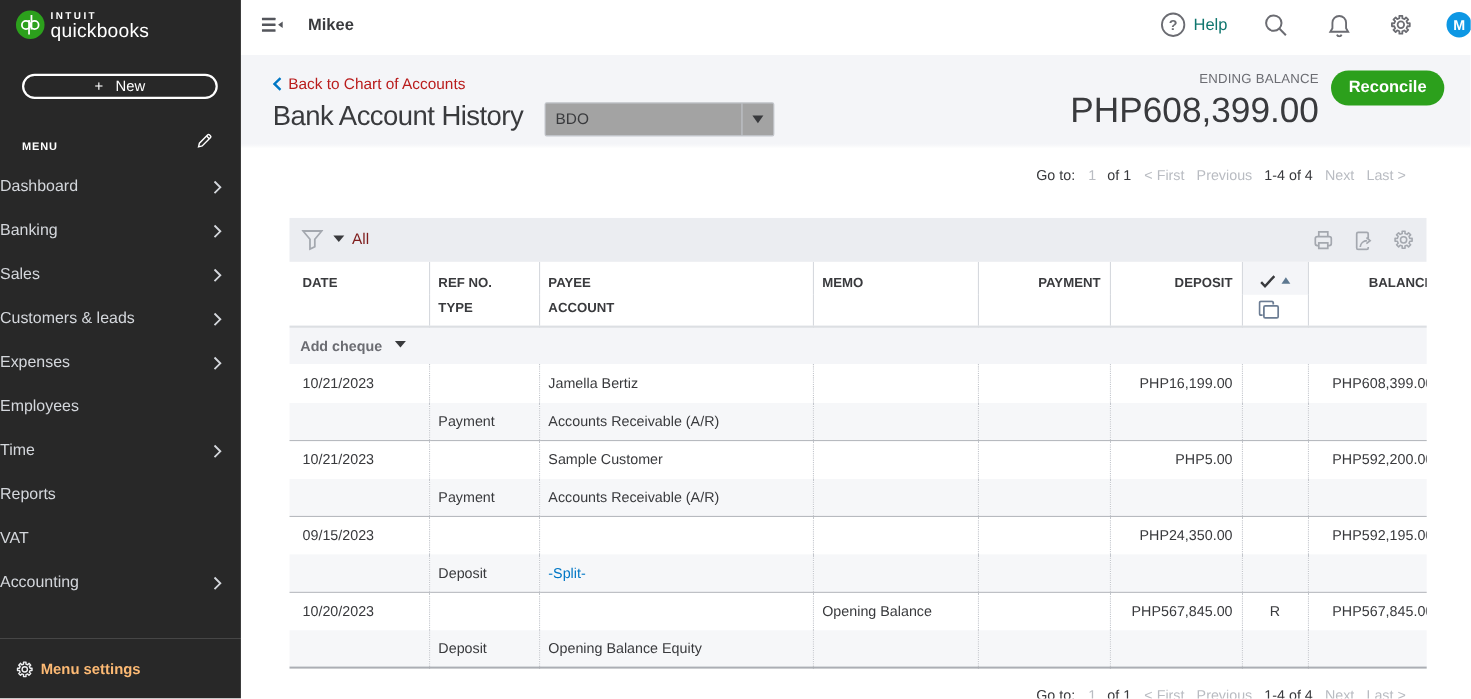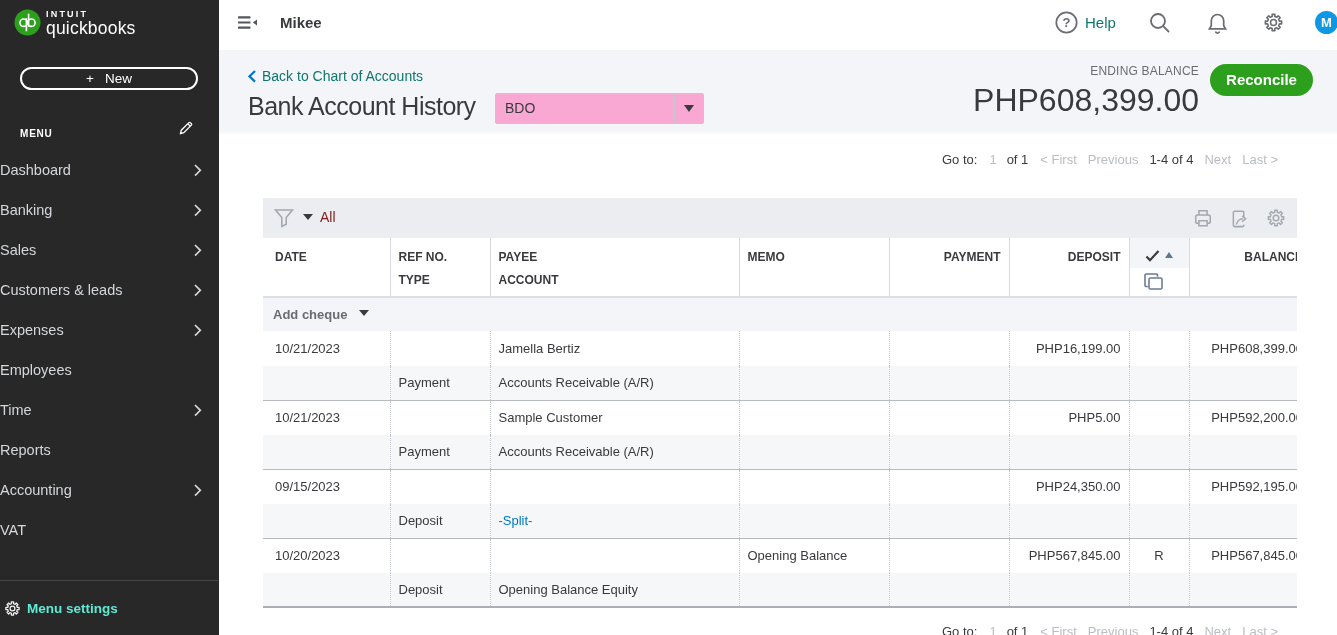--- a/index.html
+++ b/index.html
@@ -10,36 +10,36 @@
 .logotxt { margin-left:5px; color:#fff; }
 .logotxt .intuit { font-size:9px; font-weight:bold; letter-spacing:2.2px; line-height:9px; }
 .logotxt .qb { font-size:17.5px; letter-spacing:0.2px; line-height:15px; margin-top:2px; }
 .newbtn { position:absolute; left:20px; top:67px; width:178px; height:23px; border:2px solid #fff; border-radius:12px; color:#fff; font-size:13.5px; text-align:center; line-height:19px; }
 .menurow { position:absolute; left:20px; top:123px; width:187px; color:#fff; }
 .menurow .m { font-size:10px; font-weight:bold; letter-spacing:0.8px; }
 .menurow svg { position:absolute; right:13px; top:-3px; }
 .nav { position:absolute; left:0; top:150px; width:219px; }
 .nav .it { position:relative; height:40px; line-height:40px; color:#d4d7dc; font-size:14.5px; }
 .nav .it svg { position:absolute; right:17px; top:14px; }
-.msets { position:absolute; left:0; bottom:0; width:219px; height:55px; border-top:1px solid rgba(255,255,255,0.14); color:#5eead4; font-size:13.5px; font-weight:bold; display:flex; align-items:center; padding-left:4px; }
+.msets { position:absolute; left:0; bottom:0; width:219px; height:55px; border-top:1px solid rgba(255,255,255,0.14); color:#fdba74; font-size:13.5px; font-weight:bold; display:flex; align-items:center; padding-left:14px; }
 .msets svg { margin-right:6px; }
 .main { position:absolute; left:219px; top:0; width:1118px; height:635px; }
 .topbar { position:absolute; left:0; top:0; width:1118px; height:50px; background:#fff; }
 .hamb { position:absolute; left:19px; top:14px; }
 .mikee { position:absolute; left:61px; top:14px; font-size:15px; font-weight:bold; }
 .helpwrap { position:absolute; left:836px; top:11px; display:flex; align-items:center; }
 .helpwrap .htxt { font-size:15px; color:#0f766e; margin-left:7px; }
 .icon-s { position:absolute; top:12px; }
 .avatar { position:absolute; left:1096px; top:11px; width:23px; height:23px; border-radius:50%; background:#0d97e4; color:#fff; font-size:13px; font-weight:bold; text-align:center; line-height:23px; }
 .band { position:absolute; left:0; top:50px; width:1118px; height:81px; background:#f4f5f8; }
 .band:after { content:""; position:absolute; left:0; bottom:-4px; height:4px; width:100%; background:linear-gradient(#f4f5f8,#fff); }
-.backlink { position:absolute; left:29px; top:18px; color:#0f766e; font-size:14px; display:flex; align-items:center; }
+.backlink { position:absolute; left:29px; top:18px; color:#b91c1c; font-size:14px; display:flex; align-items:center; }
 .backlink svg { margin-right:6px; }
 .title { position:absolute; left:29px; top:42px; font-size:25px; letter-spacing:-0.5px; color:#393a3d; }
-.sel { position:absolute; left:276px; top:43px; width:209px; height:31px; background:#f9a8d4; border:1px solid #c4c7cd; border-radius:2px; }
+.sel { position:absolute; left:276px; top:43px; width:209px; height:31px; background:#a3a3a3; border:1px solid #c4c7cd; border-radius:2px; }
 .sel .txt { position:absolute; left:9px; top:6px; font-size:14px; color:#393a3d; }
 .sel .dd { position:absolute; right:0; top:0; width:29px; height:29px; border-left:1px solid #c4c7cd; }
 .sel .dd:after { content:""; position:absolute; left:9px; top:11px; border:5.5px solid transparent; border-top:7px solid #393a3d; }
 .endbal { position:absolute; right:138px; top:14px; text-align:right; }
 .endbal .lb { font-size:12px; color:#6b6c72; letter-spacing:0.2px; }
 .endbal .amt { font-size:32px; color:#393a3d; margin-top:4px; }
 .recbtn { position:absolute; left:991px; top:14px; width:103px; height:32px; background:#2ca01c; border-radius:16px; color:#fff; font-size:15px; font-weight:bold; text-align:center; line-height:32px; }
 .pager { position:absolute; right:59px; font-size:13px; color:#393a3d; white-space:nowrap; }
 .pager .g { color:#b9bcc2; }
 .pager b { font-weight:normal;margin-top:16px; }
@@ -108,24 +108,24 @@
           <path d="M1 1l5.3 5.3L1 11.6"></path>
         </svg></div>
     <div class="it">Expenses<svg width="8" height="13" viewBox="0 0 8 13" fill="none" stroke="#d4d7dc" stroke-width="1.7">
           <path d="M1 1l5.3 5.3L1 11.6"></path>
         </svg></div>
     <div class="it">Employees</div>
     <div class="it">Time<svg width="8" height="13" viewBox="0 0 8 13" fill="none" stroke="#d4d7dc" stroke-width="1.7">
           <path d="M1 1l5.3 5.3L1 11.6"></path>
         </svg></div>
     <div class="it">Reports</div>
+    <div class="it">VAT</div>
     <div class="it">Accounting<svg width="8" height="13" viewBox="0 0 8 13" fill="none" stroke="#d4d7dc" stroke-width="1.7">
           <path d="M1 1l5.3 5.3L1 11.6"></path>
         </svg></div>
-    <div class="it">VAT</div>
   </div>
   <div class="msets">
     <svg width="17" height="17" viewBox="0 0 24 24" fill="none" stroke="#f0f1f3" stroke-width="1.8" stroke-linejoin="round">
         <polygon points="21.3,10.4 21.3,13.6 18.8,13.5 17.9,15.8 19.7,17.4 17.4,19.7 15.8,17.9 13.5,18.8 13.6,21.3 10.4,21.3 10.5,18.8 8.2,17.9 6.6,19.7 4.3,17.4 6.1,15.8 5.2,13.5 2.7,13.6 2.7,10.4 5.2,10.5 6.1,8.2 4.3,6.6 6.6,4.3 8.2,6.1 10.5,5.2 10.4,2.7 13.6,2.7 13.5,5.2 15.8,6.1 17.4,4.3 19.7,6.6 17.9,8.2 18.8,10.5"></polygon>
         <circle cx="12" cy="12" r="3.4"></circle>
       </svg>
     Menu settings
   </div>
 </div>
 <div class="main">

